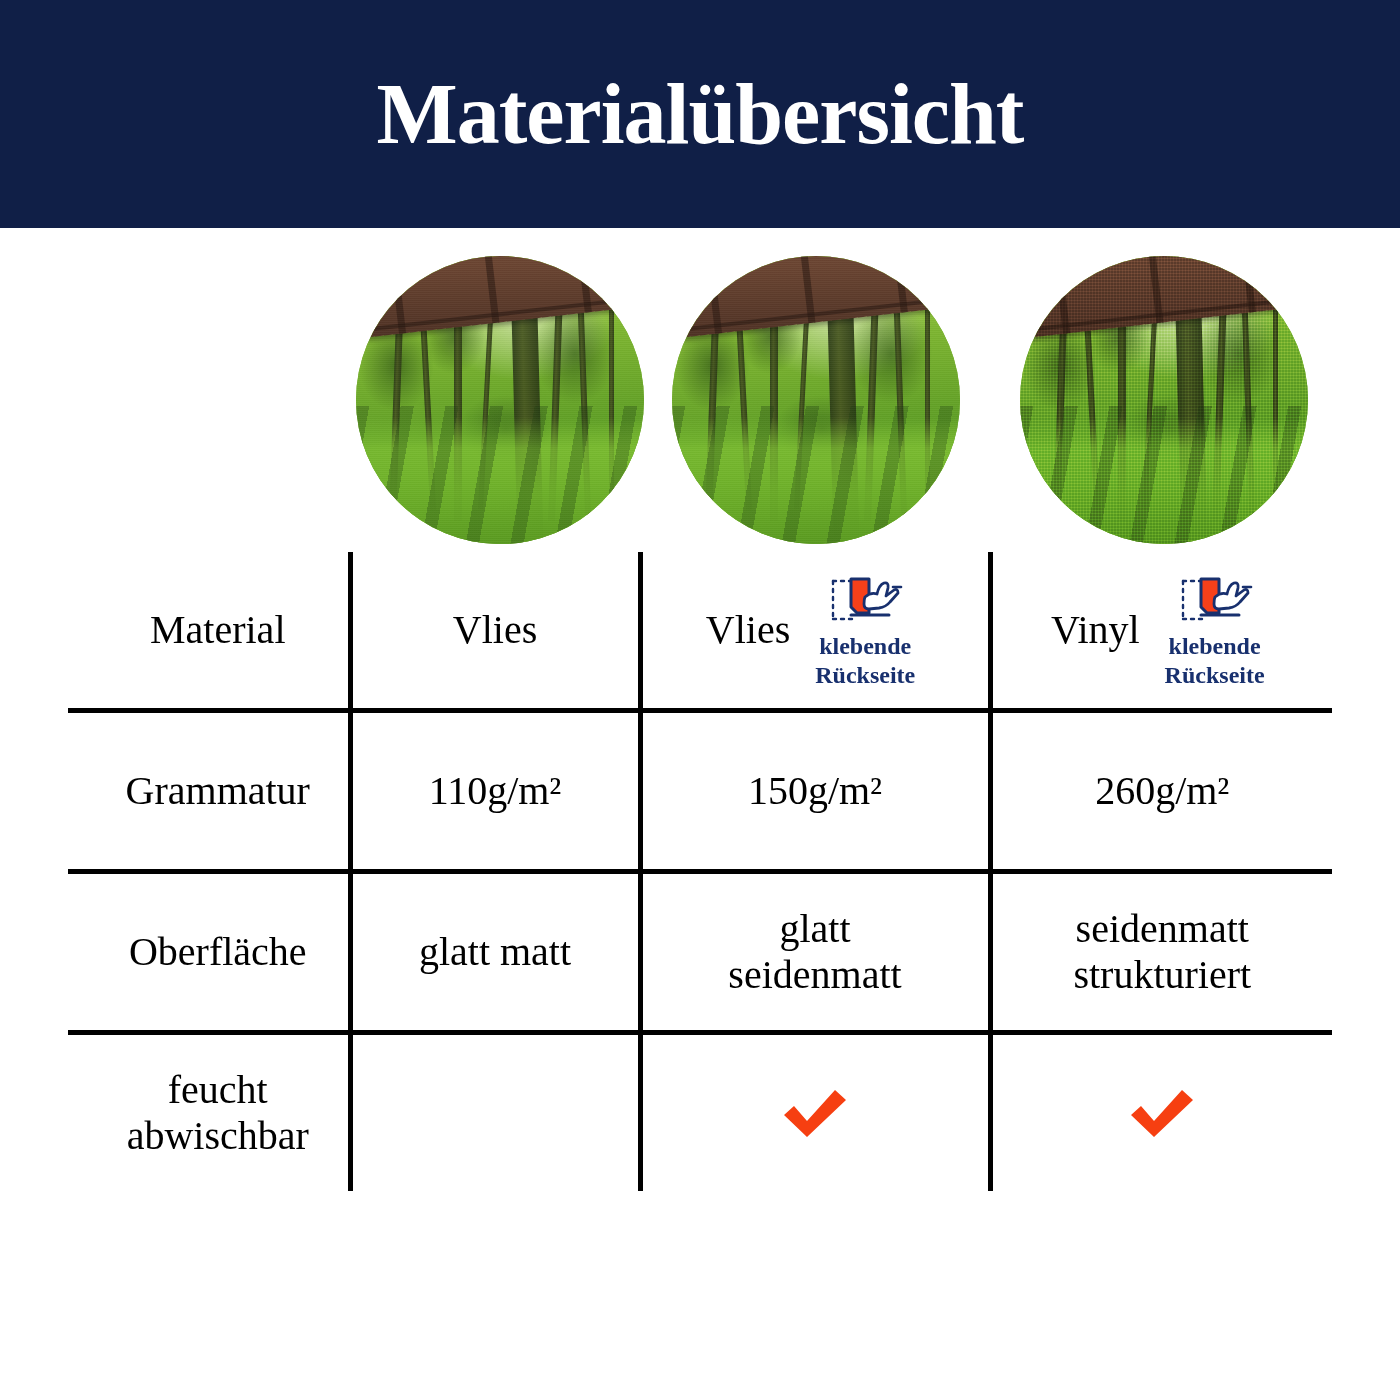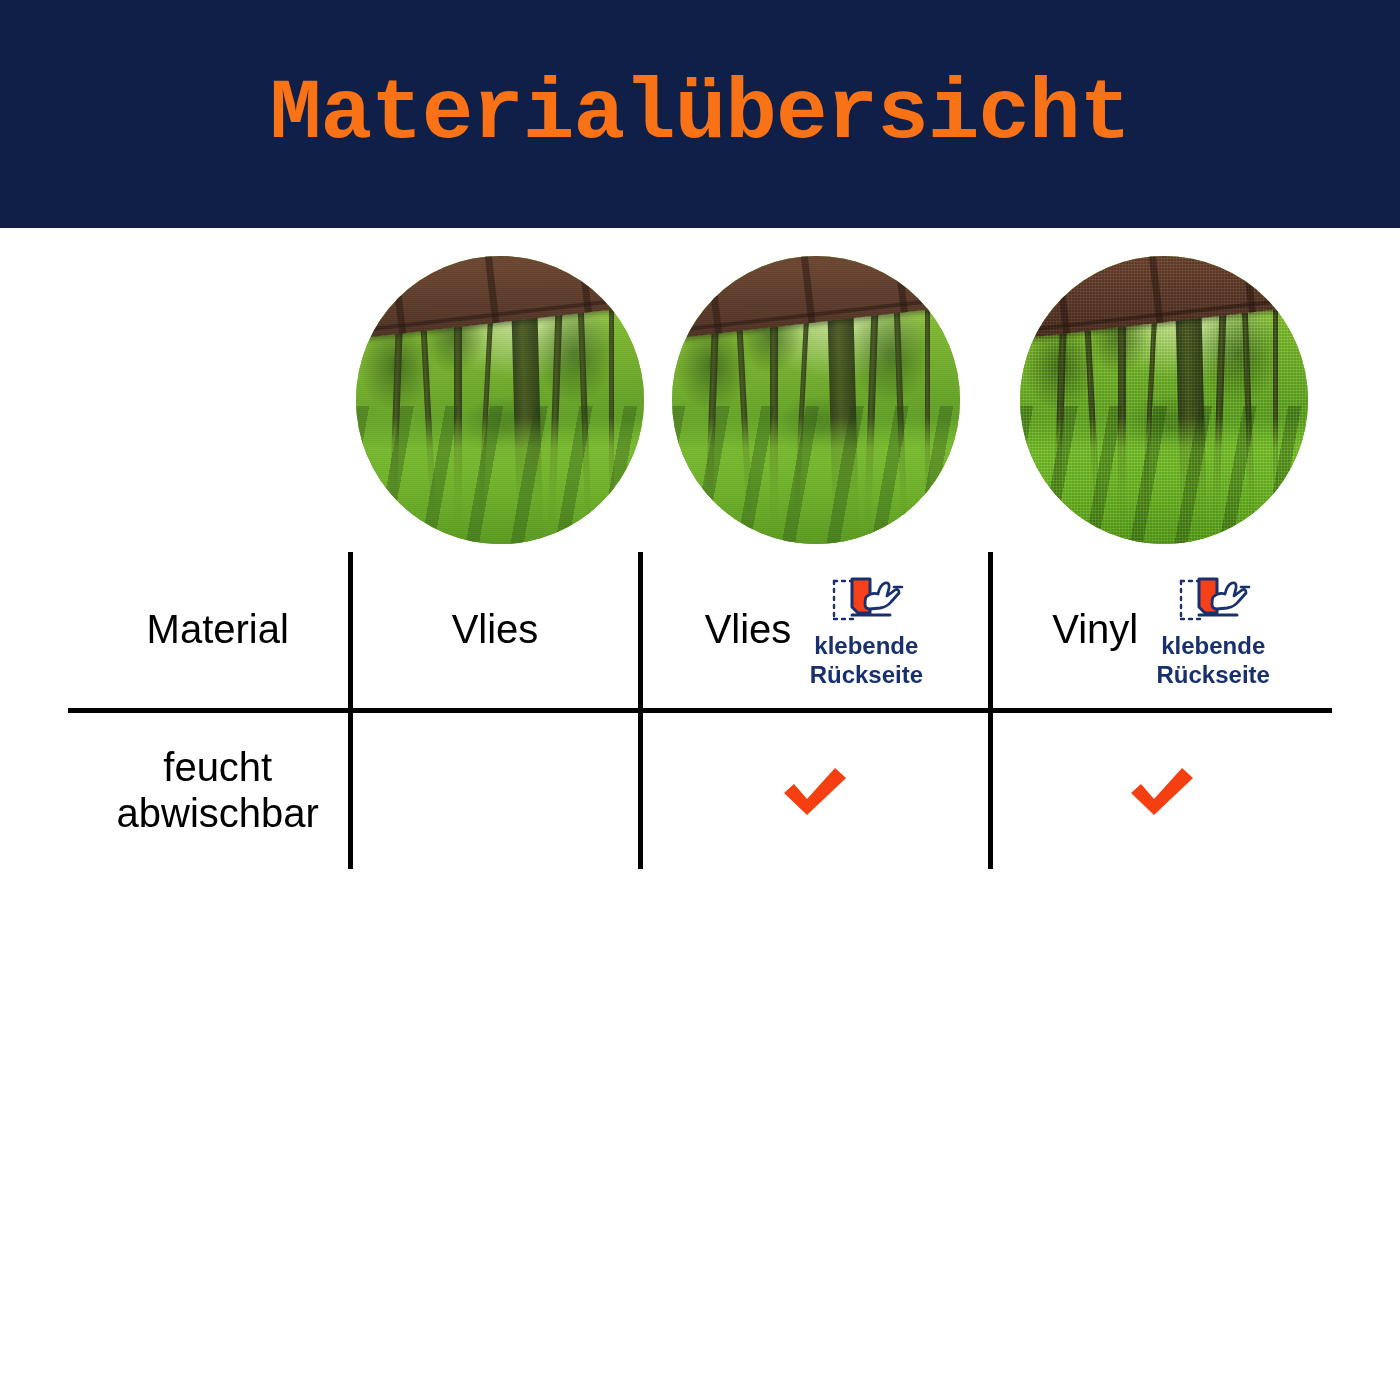--- a/index.html
+++ b/index.html
@@ -20,27 +20,27 @@
     position: absolute;
     left: 0; top: 0;
     width: 1400px;
     height: 228px;
     background: #101f47;
     display: flex;
     align-items: center;
     justify-content: center;
   }
   .header-title {
-    color: #f97316;
+    color: #ffffff;
     font-size: 86px;
     font-weight: bold;
     letter-spacing: -1px;
     line-height: 1;
     white-space: nowrap;
-    font-family: Liberation Mono, monospace;
+    font-family: Liberation Serif, serif;
   }
 
   
   .swatch-row {
     position: absolute;
     left: 0; top: 250px;
     width: 1400px;
     height: 300px;
   }
   .swatch {
@@ -174,21 +174,21 @@
     padding: 0;
   }
   
   .col-label  { width: 282px; }
   .col-one    { width: 290px; }
   .col-two    { width: 350px; }
   .col-three  { width: 342px; }
 
   
   .r-head td { height: 108px; border-bottom: 5px solid #000; }
-  .r-body td { height: 156px; border-bottom: 5px solid #000; }
+  .r-body td { height: 156px; border-bottom: 5px solid #000; font-family: Liberation Serif, serif; }
   .r-last td { border-bottom: none; }
 
   .v-div { border-left: 5px solid #000; }
 
   .cell-label {
     text-align: left;
     padding-left: 20px !important;
     font-size: 40px;
   }
   .head-text {
@@ -381,21 +381,59 @@
               <path d="M68 16 L76 16" stroke="#18306e" stroke-width="2.6" stroke-linecap="round"></path>
             </svg>
           </span>
           <span class="badge-text">klebende</span>
           <span class="badge-text">Rückseite</span>
         </span>
       </div>
     </td>
   </tr>
 
-
+  <tr class="r-body">
+    <td class="cell-label">Grammatur</td>
+    <td class="v-div">
+      <div class="cell-inner">
+              <span class="val-text">110g/m²</span>
+            </div>
+    </td>
+    <td class="v-div">
+      <div class="cell-inner">
+              <span class="val-text">150g/m²</span>
+            </div>
+    </td>
+    <td class="v-div">
+      <div class="cell-inner">
+              <span class="val-text">260g/m²</span>
+            </div>
+    </td>
+  </tr>
+
+  <tr class="r-body">
+    <td class="cell-label">Oberfläche</td>
+    <td class="v-div">
+      <div class="cell-inner">
+              <span class="val-text">glatt matt</span>
+            </div>
+    </td>
+    <td class="v-div">
+      <div class="cell-inner">
+              <span class="val-text">glatt
+seidenmatt</span>
+            </div>
+    </td>
+    <td class="v-div">
+      <div class="cell-inner">
+              <span class="val-text">seidenmatt
+strukturiert</span>
+            </div>
+    </td>
+  </tr>
 
 
   <tr class="r-body r-last">
     <td class="cell-label">feucht abwischbar</td>
     <td class="v-div empty-cell"></td>
     <td class="v-div">
       <div class="cell-inner check">
         <svg width="74" height="58" viewBox="0 0 74 58" aria-hidden="true">
           <path d="M6 31 L16 22 L29 37 L57 6 L68 16 L29 53 Z" fill="#f63f11"></path>
         </svg>

